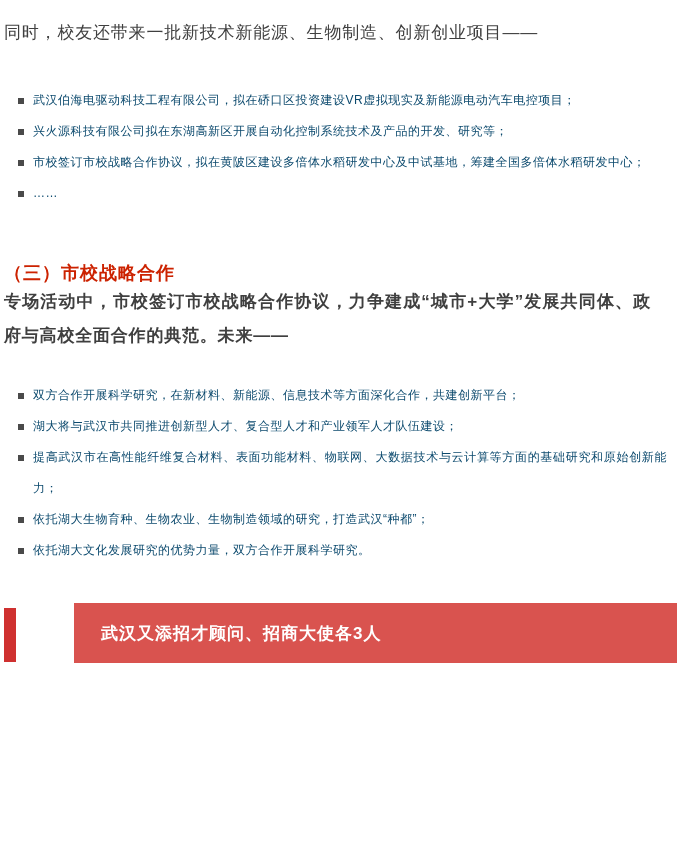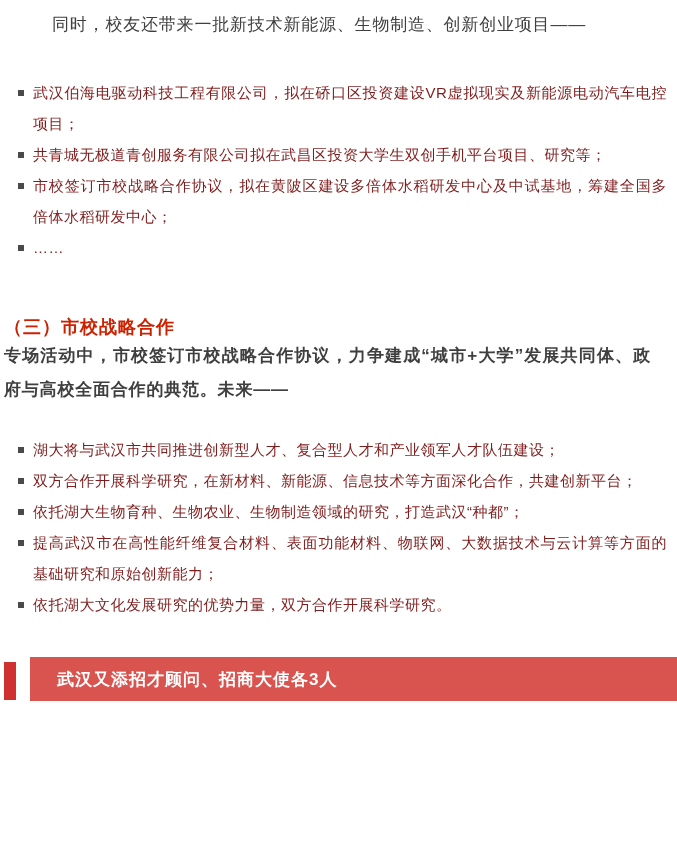--- a/index.html
+++ b/index.html
@@ -13,37 +13,37 @@
 
   
   p.para {
     margin: 0 26px 0 4px;
     font-size: 17px;
     letter-spacing: 0.8px;
     line-height: 34px;
     color: #3f3f3f;
     text-align: justify;
   }
-  .intro-wrap { padding-top: 8px; margin-left: 48px; }
+  .intro-wrap { padding-top: 16px; }
   .para-2 { margin-top: 37px; font-weight: bold; }
 
   
   ul.bullets {
     list-style: none;
     margin: 0 10px 0 0;
     padding: 0 0 0 33px;
   }
   ul.list-1 { margin-top: 35px; }
   ul.list-2 { margin-top: 27px; }
   ul.bullets li {
     position: relative;
-    font-size: 15px;
+    font-size: 12px;
     letter-spacing: 0.5px;
     line-height: 31px;
-    color: #7f1d1d;
+    color: #0c4a6e;
     text-align: justify;
   }
   ul.bullets li .bullet {
     position: absolute;
     left: -15px; top: 13px;
     width: 6px; height: 6px;
     background: #4a4a4a;
   }
 
   
@@ -54,21 +54,22 @@
     letter-spacing: 1px;
     line-height: 24px;
     color: #cc2200;
   }
 
   
   .banner-row {
     display: flex;
     align-items: stretch;
     margin-top: 37px;
-    height: 44px;
+    height: 60px;
+    gap: 44px;
   }
   .banner-accent {
     width: 12px;
     margin-left: 4px;
     margin-top: 5px;
     margin-bottom: 1px;
     background: #cf3130;
   }
   .banner-main {
     flex: 1;
@@ -96,21 +97,21 @@
 
   <ul class="bullets list-1">
 
       <li>
         <span class="bullet"></span>
         <span>武汉伯海电驱动科技工程有限公司，拟在硚口区投资建设VR虚拟现实及新能源电动汽车电控项目；</span>
       </li>
 
       <li>
         <span class="bullet"></span>
-        <span>共青城无极道青创服务有限公司拟在武昌区投资大学生双创手机平台项目、研究等；</span>
+        <span>兴火源科技有限公司拟在东湖高新区开展自动化控制系统技术及产品的开发、研究等；</span>
       </li>
 
       <li>
         <span class="bullet"></span>
         <span>市校签订市校战略合作协议，拟在黄陂区建设多倍体水稻研发中心及中试基地，筹建全国多倍体水稻研发中心；</span>
       </li>
 
 
       <li>
         <span class="bullet"></span>
@@ -119,36 +120,36 @@
     </ul>
 
   <h2 class="section-heading">（三）市校战略合作</h2>
 
   <p class="para para-2">专场活动中，市校签订市校战略合作协议，力争建成“城市+大学”发展共同体、政府与高校全面合作的典范。未来——</p>
 
   <ul class="bullets list-2">
 
       <li>
         <span class="bullet"></span>
+        <span>双方合作开展科学研究，在新材料、新能源、信息技术等方面深化合作，共建创新平台；</span>
+      </li>
+
+      <li>
+        <span class="bullet"></span>
         <span>湖大将与武汉市共同推进创新型人才、复合型人才和产业领军人才队伍建设；</span>
       </li>
 
       <li>
         <span class="bullet"></span>
-        <span>双方合作开展科学研究，在新材料、新能源、信息技术等方面深化合作，共建创新平台；</span>
+        <span>提高武汉市在高性能纤维复合材料、表面功能材料、物联网、大数据技术与云计算等方面的基础研究和原始创新能力；</span>
       </li>
 
       <li>
         <span class="bullet"></span>
         <span>依托湖大生物育种、生物农业、生物制造领域的研究，打造武汉“种都”；</span>
-      </li>
-
-      <li>
-        <span class="bullet"></span>
-        <span>提高武汉市在高性能纤维复合材料、表面功能材料、物联网、大数据技术与云计算等方面的基础研究和原始创新能力；</span>
       </li>
 
       <li>
         <span class="bullet"></span>
         <span>依托湖大文化发展研究的优势力量，双方合作开展科学研究。</span>
       </li>
     </ul>
 
   <div class="banner-row">
     <div class="banner-accent"></div>

